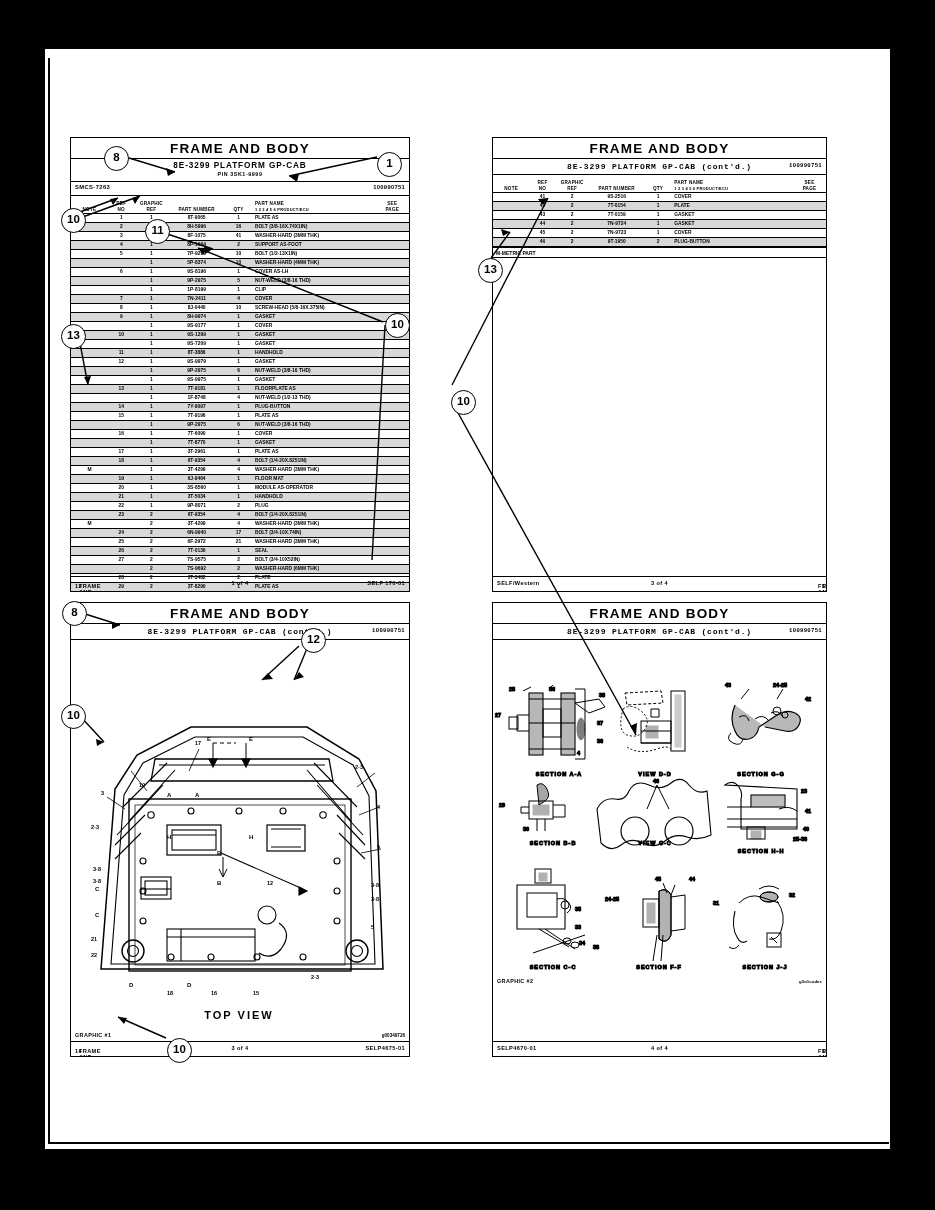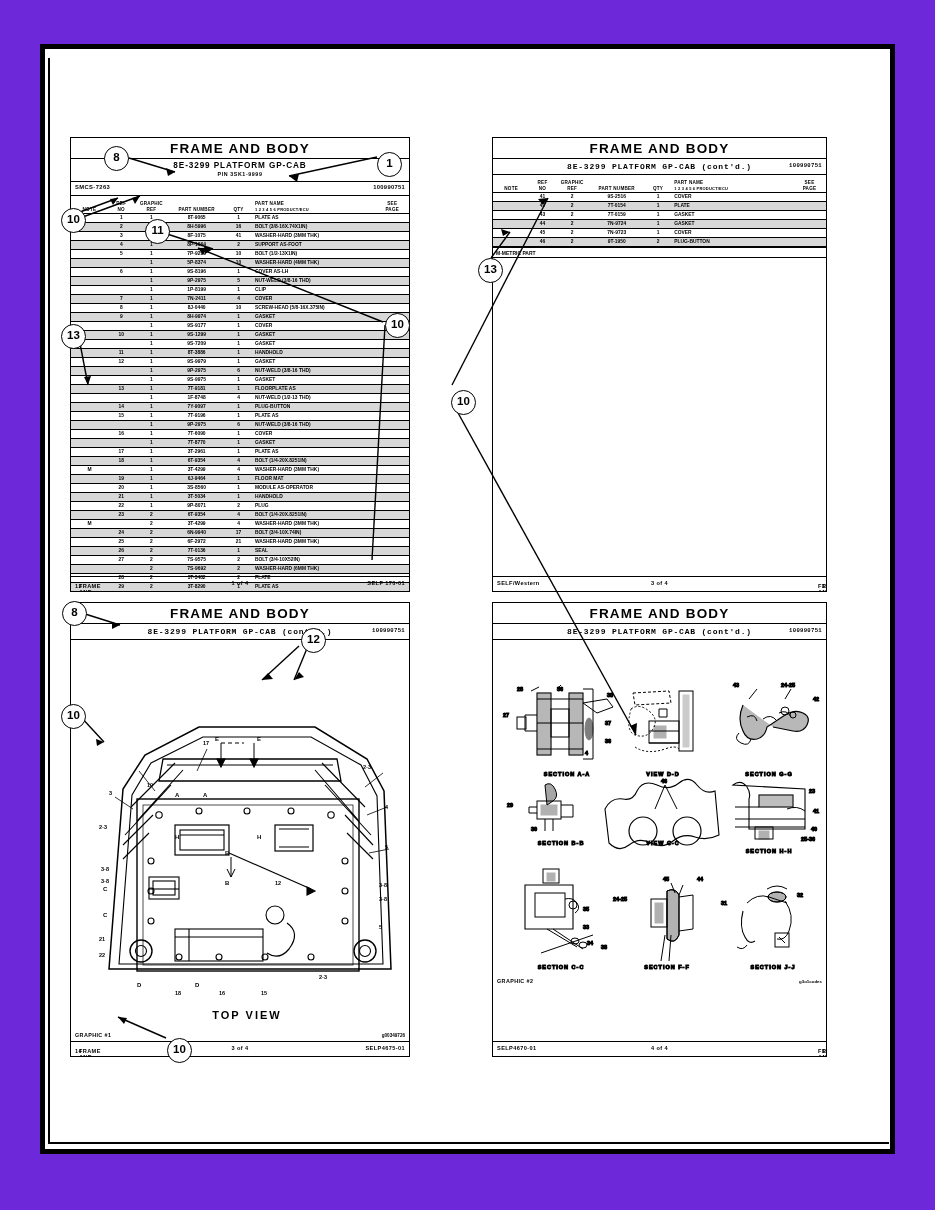--- a/index.html
+++ b/index.html
@@ -1,21 +1,21 @@
 <!DOCTYPE html>
 <html><head>
 <meta charset="utf-8">
 <title>Parts Catalog Annotated Scan</title>
 <style>
   html,body{margin:0;padding:0;background:#ffffff;}
   body{
     width:935px;height:1210px;position:relative;overflow:hidden;
     font-family:"Liberation Sans", sans-serif;color:#000;
   }
-  #page{position:absolute;left:0;top:0;width:935px;height:1210px;background:#6d28d9;}
+  #page{position:absolute;left:0;top:0;width:935px;height:1210px;background:#000000;}
 
   
   .scan-frame{
     position:absolute;left:40px;top:44px;width:855px;height:1110px;
     border-left:5px solid #000;border-top:5px solid #000;
     border-right:5px solid #000;border-bottom:5px solid #000;
     box-sizing:border-box;background:#fff;
   }
   .scan-inner{
     position:absolute;left:48px;top:58px;width:841px;height:1086px;
@@ -85,21 +85,21 @@
   
   .pnl-foot{
     position:absolute;left:0;bottom:0;width:100%;height:15px;
     border-top:1.4px solid #000;box-sizing:border-box;
   }
   .pnl-foot span{position:absolute;top:3px;font-size:5.6px;font-weight:bold;letter-spacing:.4px;}
   .ff-l{left:4px;} .ff-c{left:50%;transform:translateX(-50%);font-size:6.4px;letter-spacing:1px;}
   .ff-r{right:4px;}
 
   
-  .gfx{position:absolute;left:8px;right:0;overflow:hidden;text-align:center;}
+  .gfx{position:absolute;left:0;right:0;overflow:hidden;text-align:center;}
   .gfx svg{display:block;}
   .gtxt{font-family:"Liberation Sans",sans-serif;font-weight:bold;}
 
   
   .callout{
     position:absolute;border:1.9px solid #000;border-radius:50%;
     background:#fff;width:25px;height:25px;box-sizing:border-box;
     text-align:center;line-height:21px;font-size:11.5px;font-weight:bold;
     font-family:"Liberation Sans",sans-serif;z-index:40;
   }

